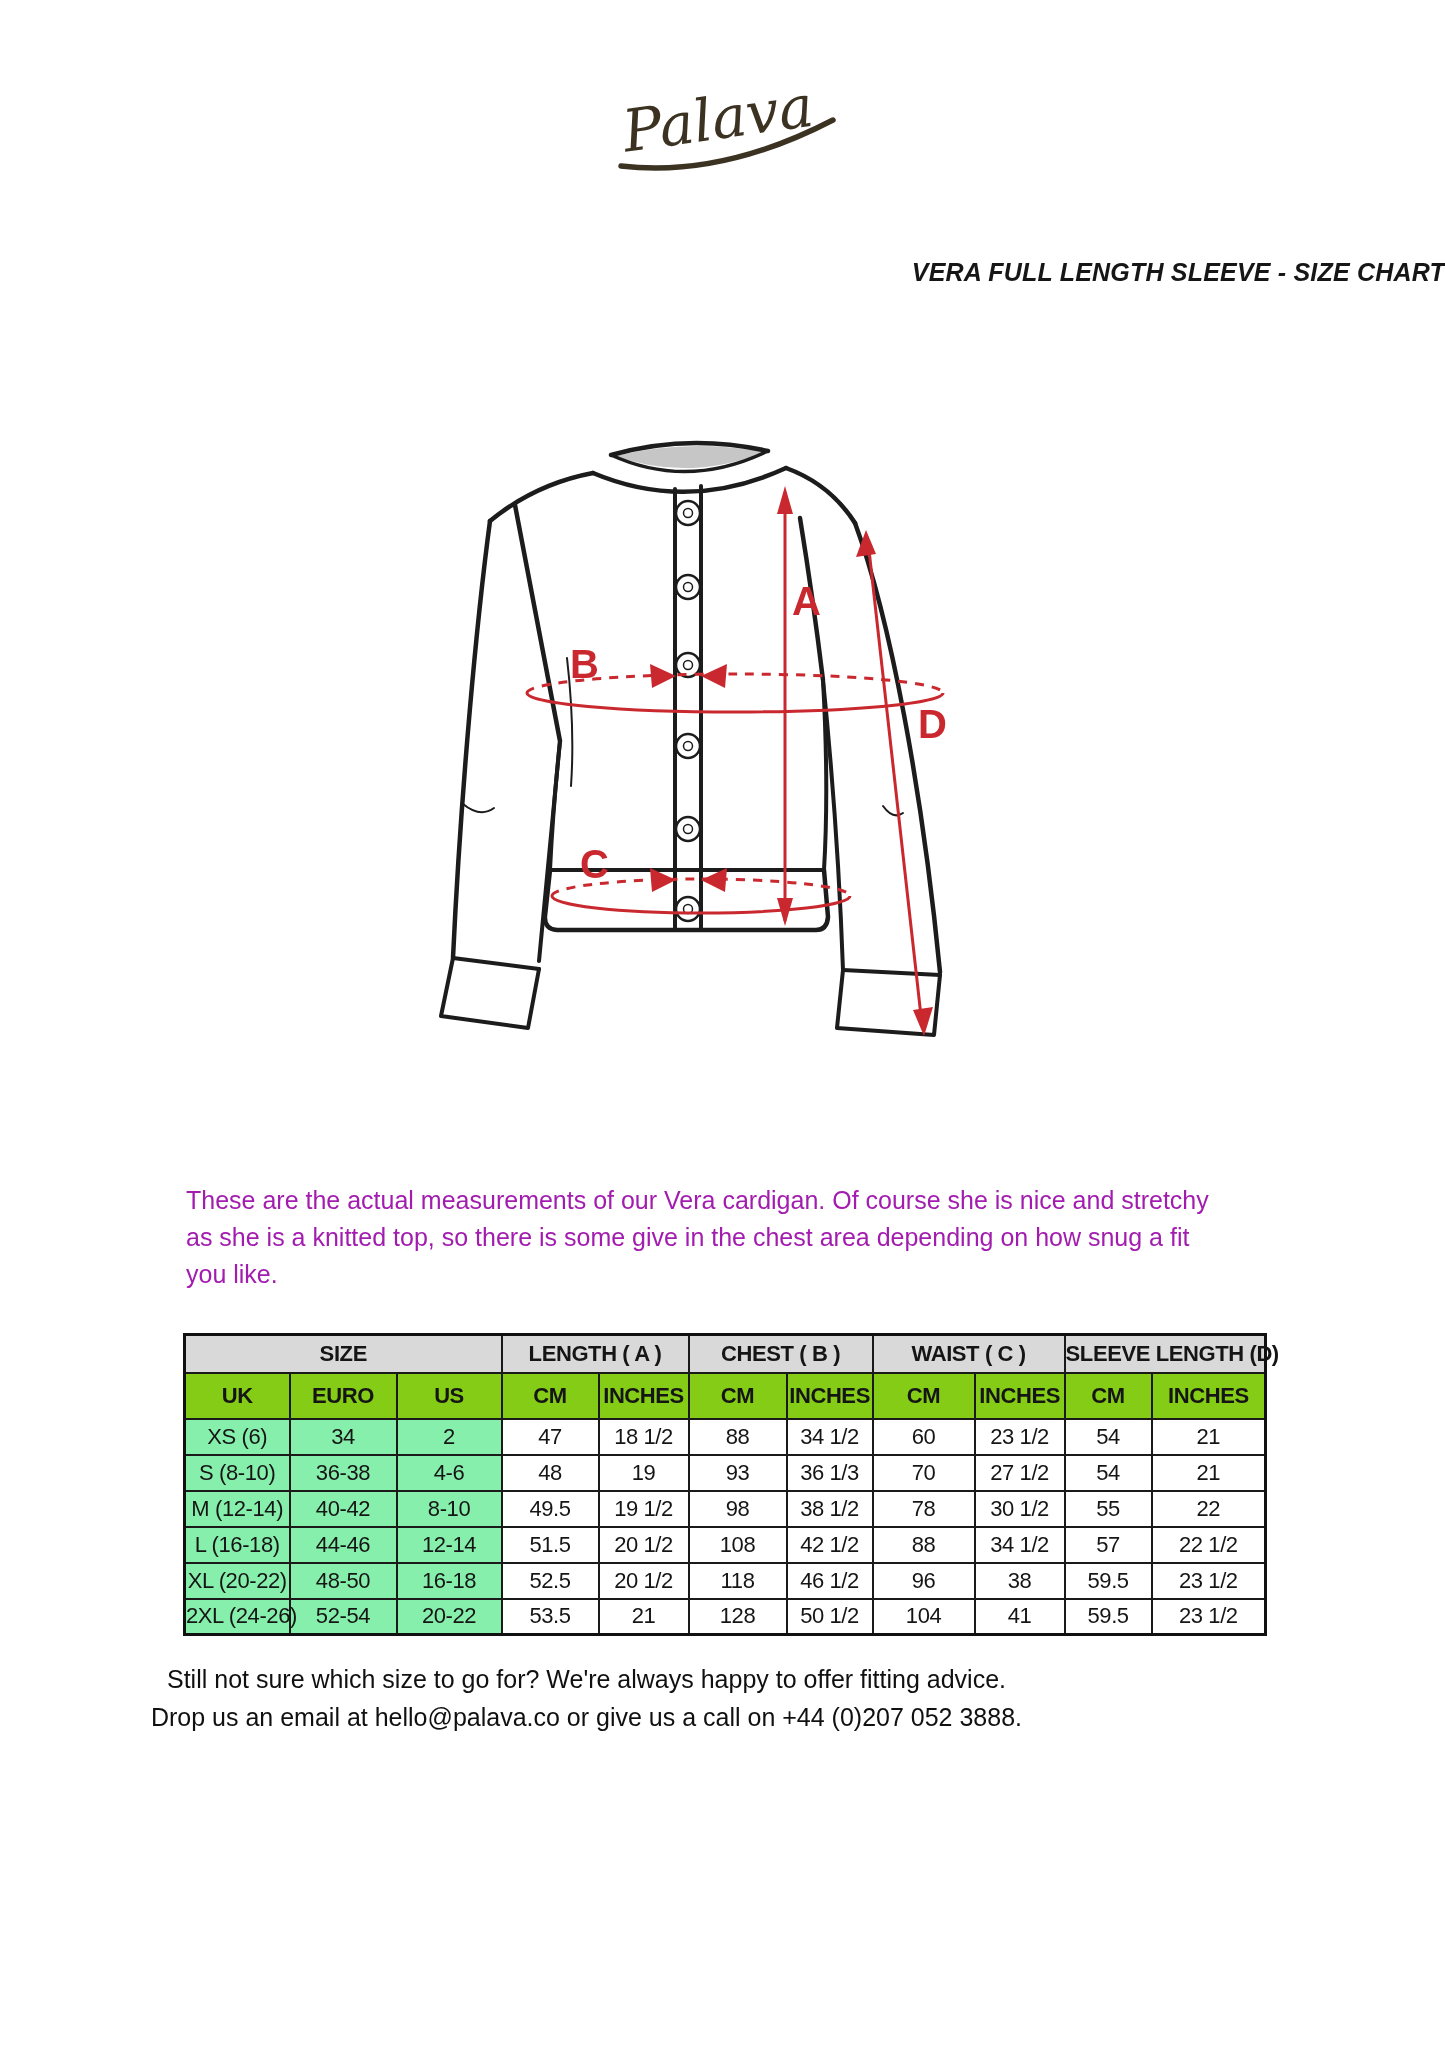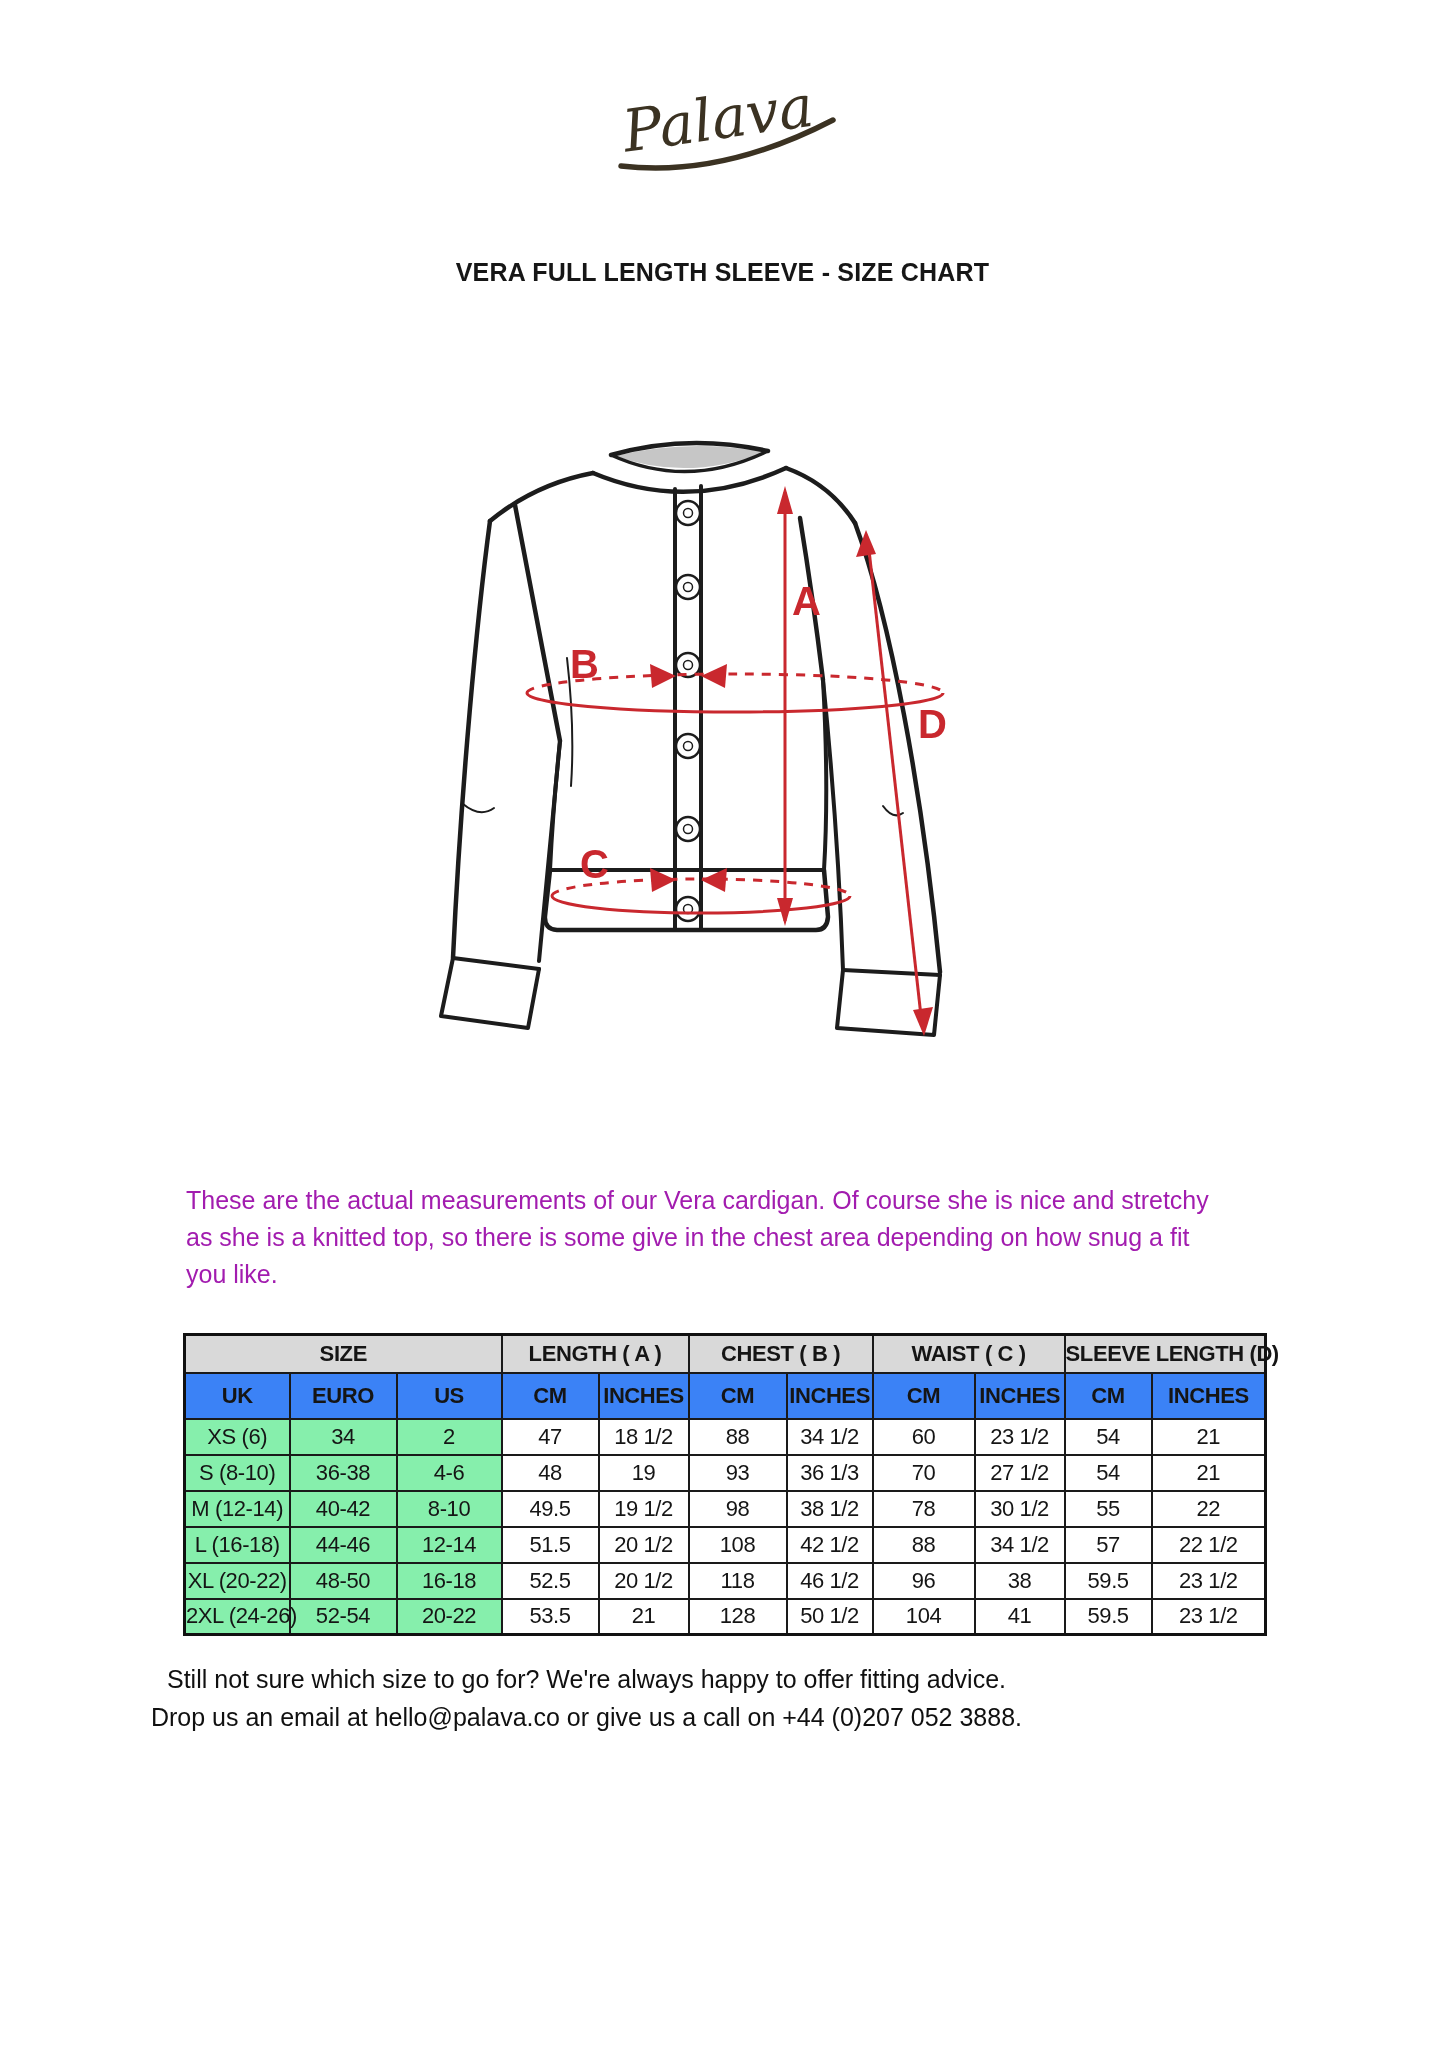--- a/index.html
+++ b/index.html
@@ -4,39 +4,39 @@
 <style>
   * { margin:0; padding:0; box-sizing:border-box; }
   html,body { width:1445px; height:2045px; background:#ffffff; overflow:hidden;
               font-family:"Liberation Sans", sans-serif; color:#151515; }
   .abs { position:absolute; }
 
   
   #logo { left:50%; top:64px; transform:translateX(-50%); width:260px; height:135px; }
 
   
-  #title { top:258px; left:0; width:1445px; text-align:center;
-           font-size:25px; font-weight:600; letter-spacing:0.2px; color:#161616; }
+  #title { top:258px; left:0; width:1445px; text-align:right;
+           font-size:25px; font-weight:600; letter-spacing:0.2px; color:#161616;font-style:italic; }
 
   
   #diagram { left:330px; top:358px; width:620px; height:690px; }
 
   
   #intro { left:186px; top:1182px; width:1100px; font-size:25px; line-height:37px; color:#a21caf; }
   #intro div { white-space:nowrap; }
 
   
   #tablewrap { left:183px; top:1333px; width:1081px; }
   table { border-collapse:collapse; width:1081px; table-layout:fixed;
           font-family:Liberation Sans, sans-serif;border-radius:27px; }
   th, td { border:2px solid #1a1a1a; text-align:center; vertical-align:middle;
            white-space:nowrap; overflow:visible; letter-spacing:-0.4px; }
   table { border:3px solid #111; }
   tr.gh th { height:38px; font-size:22px; font-weight:700; background:#d9d9d9; }
-  tr.sh th { height:46px; font-size:22px; font-weight:700; background:#3b82f6; }
+  tr.sh th { height:46px; font-size:22px; font-weight:700; background:#84cc16; }
   tbody td { height:36px; font-size:22px; font-weight:400; background:#ffffff; }
   tbody td.lab { background:#86efac; }
   col.c-uk{width:105px} col.c-euro{width:107px} col.c-us{width:105px}
   col.c1{width:97px} col.c2{width:90px} col.c3{width:98px} col.c4{width:86px}
   col.c5{width:102px} col.c6{width:90px} col.c7{width:87px} col.c8{width:114px}
 
   
   #footer { left:0; top:1660px; width:1173px; text-align:center;
             font-size:25px; line-height:38px; color:#101010; }
 </style>

